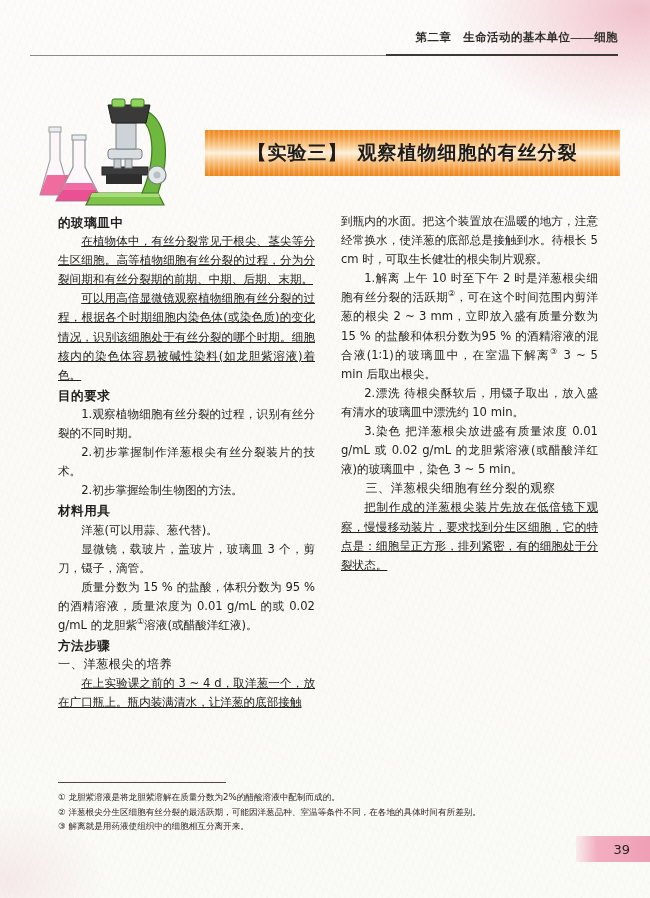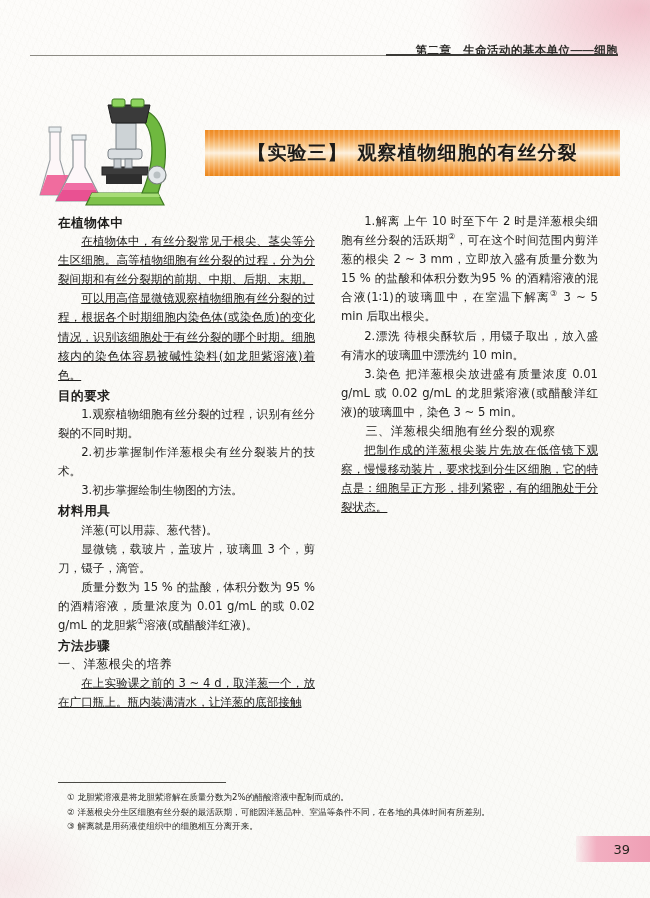--- a/index.html
+++ b/index.html
@@ -35,27 +35,26 @@
       repeating-linear-gradient(114deg, rgba(205,200,190,0.10) 0px, rgba(205,200,190,0.10) 1px, rgba(255,255,255,0) 1px, rgba(255,255,255,0) 7px),
       repeating-linear-gradient(27deg, rgba(200,198,186,0.09) 0px, rgba(200,198,186,0.09) 1px, rgba(255,255,255,0) 1px, rgba(255,255,255,0) 11px),
       repeating-linear-gradient(73deg, rgba(210,205,195,0.07) 0px, rgba(210,205,195,0.07) 1px, rgba(255,255,255,0) 1px, rgba(255,255,255,0) 5px);
   }
 
   
   .runhead {
     position: absolute;
     top: 30px;
     right: 32px;
-    font-family: Liberation Sans, sans-serif;
+    font-family: Liberation Serif, serif;
     font-size: 11.5px;
     font-weight: 700;
     color: #2c2b28;
     letter-spacing: 0.4px;
     white-space: nowrap;
-    margin-top: 13px;
   }
   .runhead .chap { margin-right: 12px; }
   .head-rule {
     position: absolute;
     top: 55px;
     left: 30px;
     right: 32px;
     height: 1px;
     background: #8d8b84;
   }
@@ -191,21 +190,20 @@
   }
   .footnotes {
     position: absolute;
     left: 58px;
     top: 790px;
     width: 545px;
     font-family: "DejaVu Sans", "Liberation Sans", sans-serif;
     font-size: 8.6px;
     line-height: 14.6px;
     color: #2b2a27;
-    margin-left: 9px;
   }
   .footnotes p { margin: 0; white-space: nowrap; }
 
   
   .pg-band {
     position: absolute;
     right: 0;
     bottom: 36px;
     width: 74px;
     height: 26px;
@@ -275,40 +273,41 @@
       <rect x="101" y="2" width="13" height="8" rx="2" fill="#8fd45f" stroke="#3f7a22" stroke-width="1"></rect>
 
       <circle cx="127" cy="78" r="9" fill="#e3e7ea" stroke="#79807f" stroke-width="1.2"></circle>
       <circle cx="127" cy="78" r="3.5" fill="#b9c0c3"></circle>
     </svg>
   </div>
 
   <div class="columns">
 
     <div class="col">
-      <p class="sec-head">在植物体中</p>
+      <p class="sec-head">的玻璃皿中</p>
       <p class="para">在植物体中，有丝分裂常见于根尖、茎尖等分生区细胞。高等植物细胞有丝分裂的过程，分为分裂间期和有丝分裂期的前期、中期、后期、末期。</p>
       <p class="para">可以用高倍显微镜观察植物细胞有丝分裂的过程，根据各个时期细胞内染色体(或染色质)的变化情况，识别该细胞处于有丝分裂的哪个时期。细胞核内的染色体容易被碱性染料(如龙胆紫溶液)着色。</p>
 
       <p class="sec-head">目的要求</p>
       <p class="item">1.观察植物细胞有丝分裂的过程，识别有丝分裂的不同时期。</p>
       <p class="item">2.初步掌握制作洋葱根尖有丝分裂装片的技术。</p>
-      <p class="item">3.初步掌握绘制生物图的方法。</p>
+      <p class="item">2.初步掌握绘制生物图的方法。</p>
 
       <p class="sec-head">材料用具</p>
       <p class="item">洋葱(可以用蒜、葱代替)。</p>
       <p class="item">显微镜，载玻片，盖玻片，玻璃皿 3 个，剪刀，镊子，滴管。</p>
       <p class="item"><span>质量分数为 15 % 的盐酸，体积分数为 95 % 的酒精溶液，质量浓度为 0.01 g/mL 的或 0.02 g/mL 的龙胆紫</span><sup class="fn">①</sup><span>溶液(或醋酸洋红液)。</span></p>
 
       <p class="sec-head">方法步骤</p>
       <p class="sub-head">一、洋葱根尖的培养</p>
       <p class="para">在上实验课之前的 3 ~ 4 d，取洋葱一个，放在广口瓶上。瓶内装满清水，让洋葱的底部接触</p>
     </div>
 
     <div class="col">
+      <p class="para-noind">到瓶内的水面。把这个装置放在温暖的地方，注意经常换水，使洋葱的底部总是接触到水。待根长 5 cm 时，可取生长健壮的根尖制片观察。</p>
 
 
       <p class="item"><span>1.解离  上午 10 时至下午 2 时是洋葱根尖细胞有丝分裂的活跃期</span><sup class="fn">②</sup><span>，可在这个时间范围内剪洋葱的根尖 2 ~ 3 mm，立即放入盛有质量分数为 15 % 的盐酸和体积分数为95 % 的酒精溶液的混合液(1∶1)的玻璃皿中，在室温下解离</span><sup class="fn">③</sup><span> 3 ~ 5 min 后取出根尖。</span></p>
 
       <p class="item">2.漂洗  待根尖酥软后，用镊子取出，放入盛有清水的玻璃皿中漂洗约 10 min。</p>
       <p class="item">3.染色  把洋葱根尖放进盛有质量浓度 0.01 g/mL 或 0.02 g/mL 的龙胆紫溶液(或醋酸洋红液)的玻璃皿中，染色 3 ~ 5 min。</p>
 
       <p class="sub-head" style="text-indent:2em">三、洋葱根尖细胞有丝分裂的观察</p>
       <p class="para">把制作成的洋葱根尖装片先放在低倍镜下观察，慢慢移动装片，要求找到分生区细胞，它的特点是：细胞呈正方形，排列紧密，有的细胞处于分裂状态。</p>
     </div>

